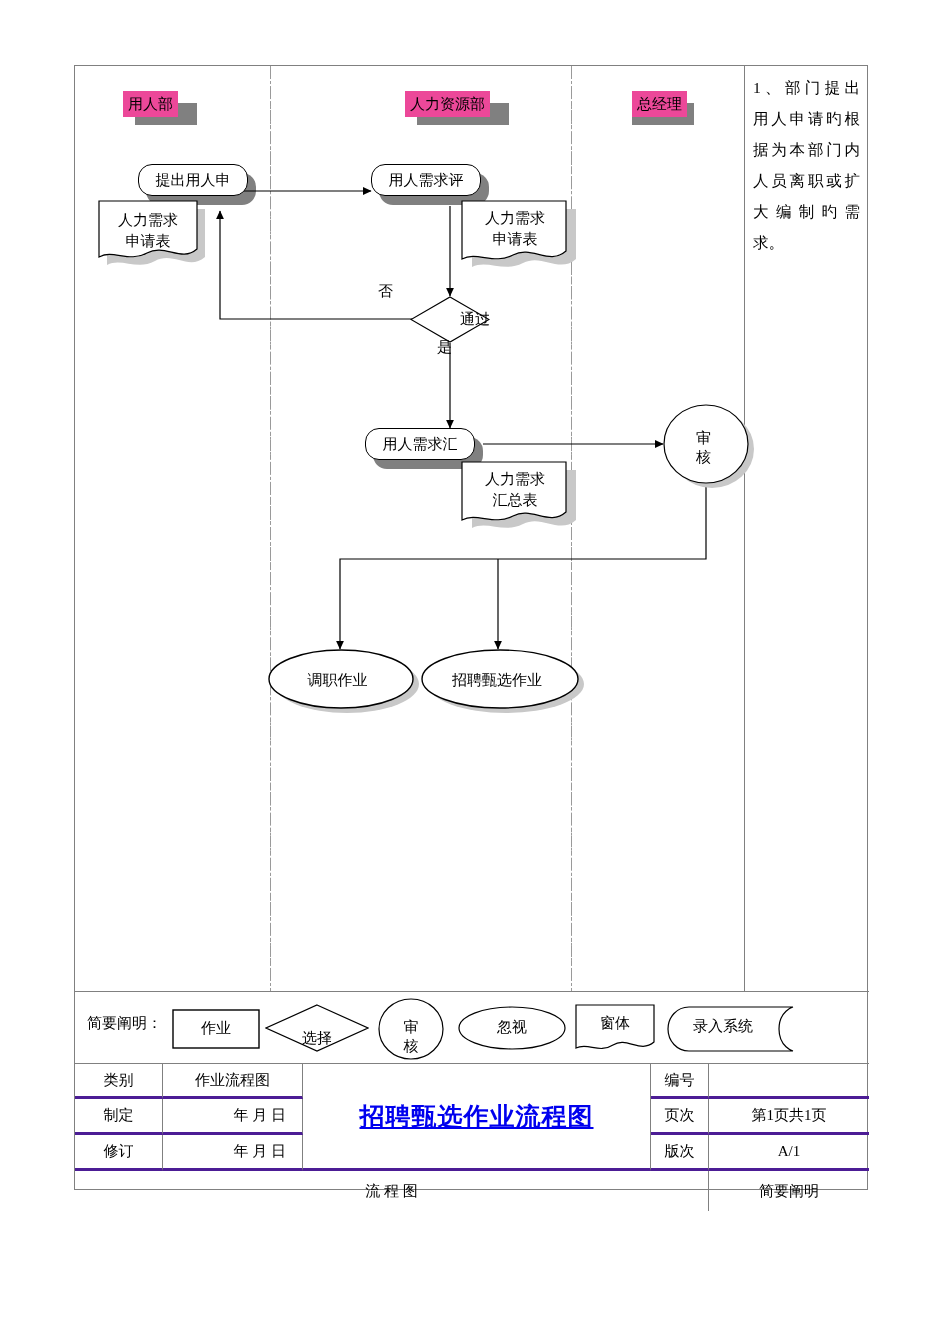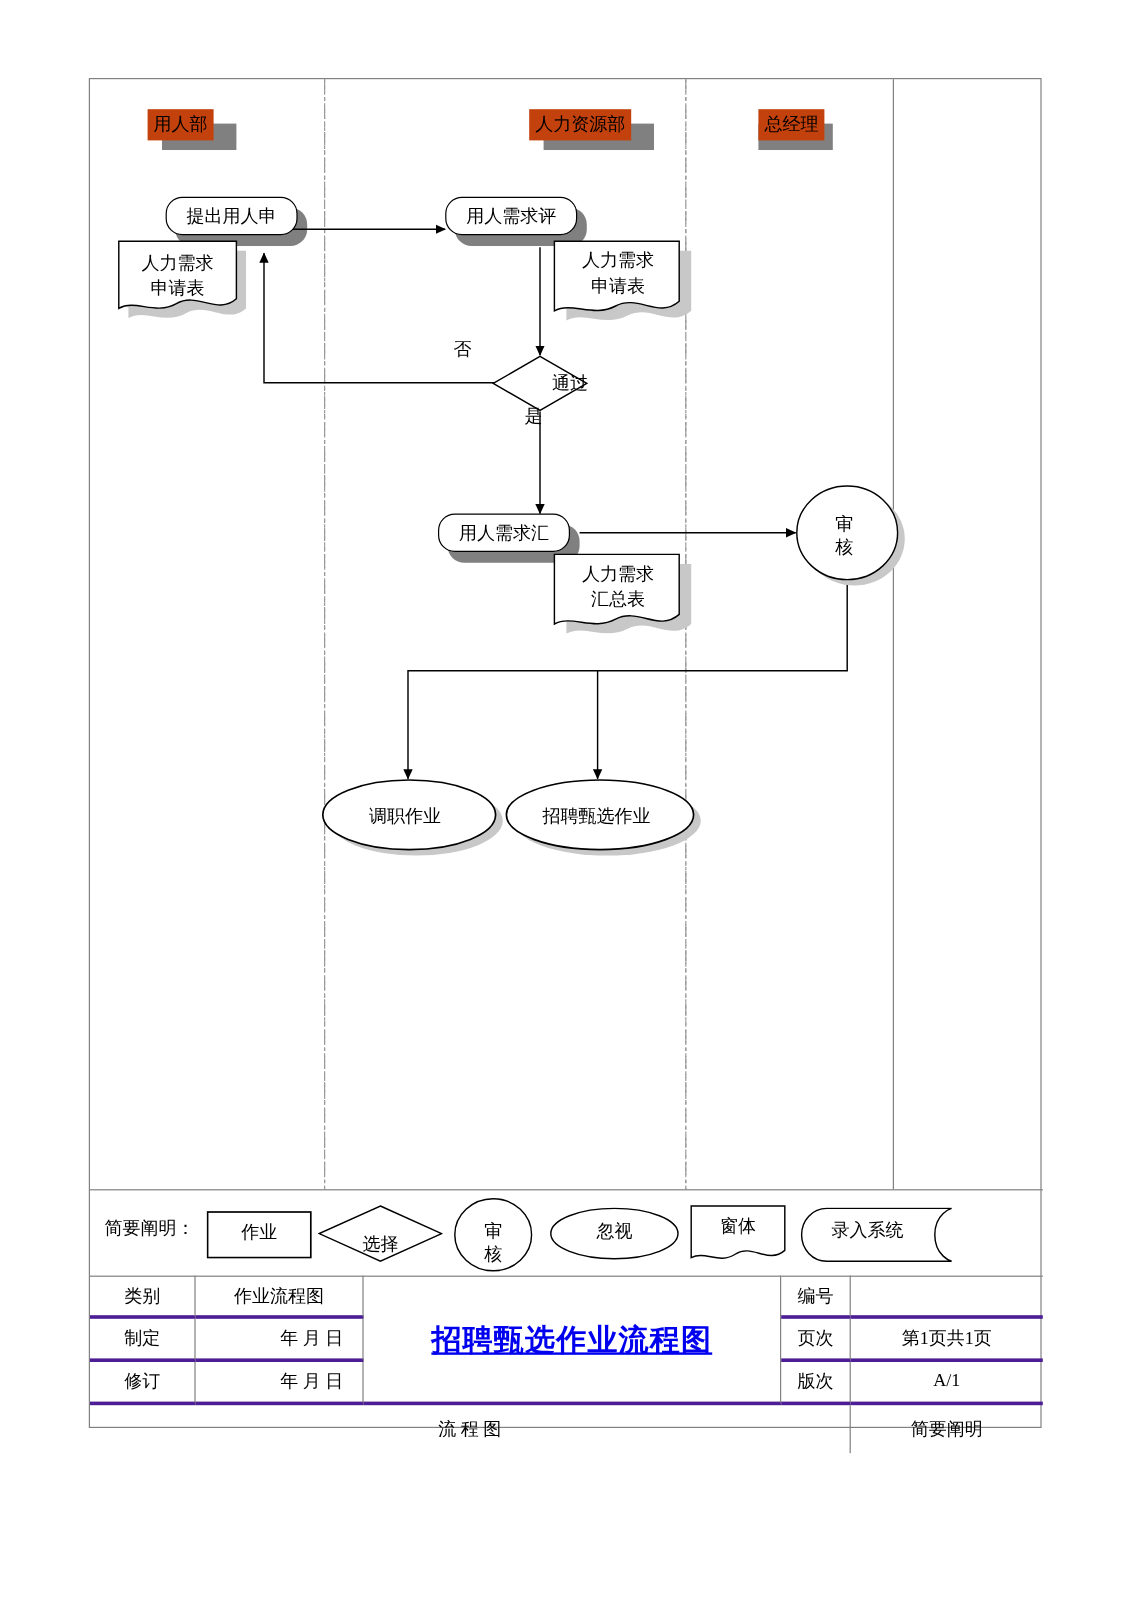--- a/index.html
+++ b/index.html
@@ -70,21 +70,21 @@
   
   .lane-header {
     position: absolute;
     font-size: 15px;
     line-height: 22px;
     white-space: nowrap;
   }
   .lane-header .hl {
     position: relative;
     display: inline-block;
-    background: #c2410c;
+    background: #ec4899;
     padding: 2px 5px 2px 5px;
     z-index: 2;
   }
   .lane-header .shadow {
     position: absolute;
     left: 12px; top: 12px;
     background: #808080;
     z-index: 1;
   }
 
@@ -226,21 +226,21 @@
   <div id="lane-area">
 
     <div class="lane-divider" style="left:195px;"></div>
     <div class="lane-divider" style="left:496px;"></div>
 
     <div class="lane-header" style="left:48px; top:25px;">
       <span class="shadow" style="width:62px; height:22px;"></span>
       <span class="hl">用人部</span>
     </div>
 
-    <div class="lane-header" style="left:330px; top:25px;margin-left:36px;">
+    <div class="lane-header" style="left:330px; top:25px;">
       <span class="shadow" style="width:92px; height:22px;"></span>
       <span class="hl">人力资源部</span>
     </div>
 
     <div class="lane-header" style="left:545px; top:25px;padding-left:12px;">
       <span class="shadow" style="width:62px; height:22px;"></span>
       <span class="hl">总经理</span>
     </div>
 
     <svg id="connectors" viewBox="0 0 670 925">
@@ -343,20 +343,28 @@
     <div class="shape ell" style="left:345px; top:580px; width:168px; height:72px;">
       <svg width="168" height="72" viewBox="0 0 168 72">
         <ellipse cx="86" cy="38" rx="78" ry="29" fill="#c8c8c8" stroke="none"></ellipse>
         <ellipse cx="80" cy="33" rx="78" ry="29" fill="#fff" stroke="#000" stroke-width="1.4"></ellipse>
       </svg>
       <div class="ell-label" style="top:25px; left:-7px;">招聘甄选作业</div>
     </div>
 
   </div>
 
+  <div id="notes-area">
+    <div class="note-line">1、部门提出</div>
+    <div class="note-line">用人申请旳根</div>
+    <div class="note-line">据为本部门内</div>
+    <div class="note-line">人员离职或扩</div>
+    <div class="note-line">大编制旳需</div>
+    <div class="note-line last">求。</div>
+  </div>
 
   <div id="legend-row">
     <div id="legend-title">简要阐明：</div>
 
     <div class="lg" style="left:97px; top:17px; width:88px; height:40px;">
       <svg width="88" height="40" viewBox="0 0 88 40">
         <rect x="1" y="1" width="86" height="38" fill="#fff" stroke="#000" stroke-width="1.4"></rect>
       </svg>
       <div class="lg-label" style="top:10px;">作业</div>
     </div>

